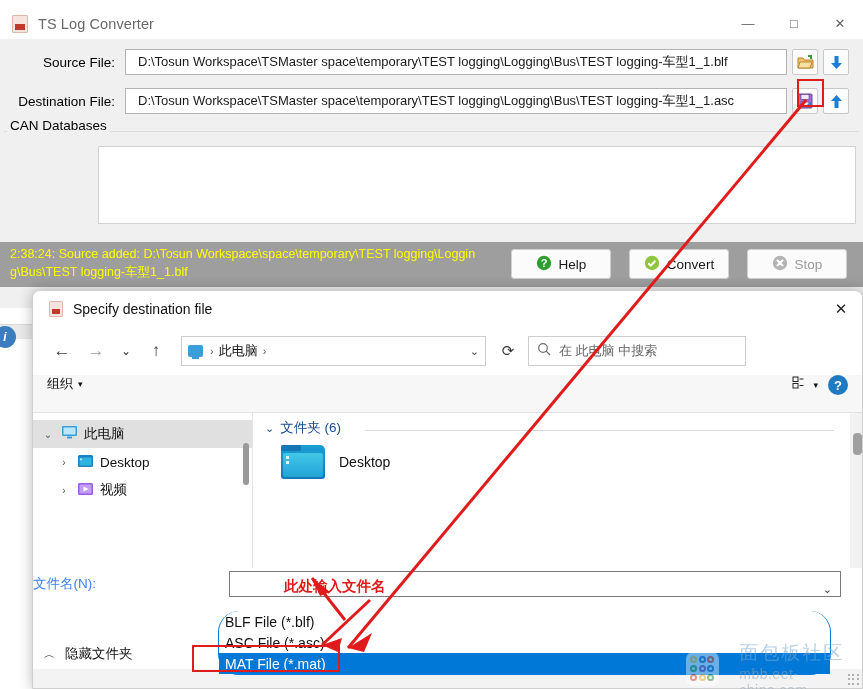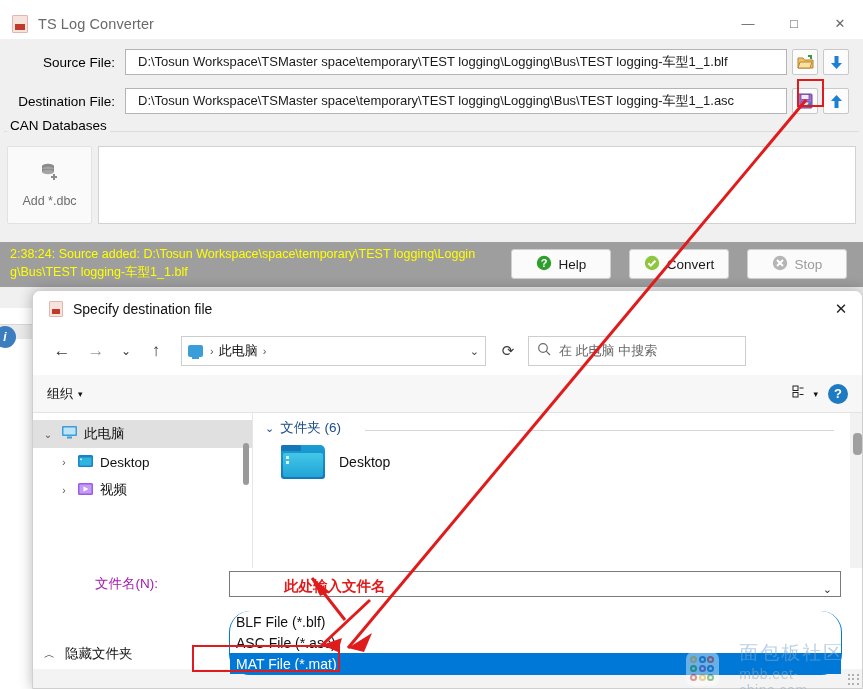--- a/index.html
+++ b/index.html
@@ -169,21 +169,21 @@
   #searchbox {
     width: 218px; height: 30px; border: 1px solid #cdcdcd; background: #fff;
     display: flex; align-items: center; padding: 0 8px; gap: 8px;
     margin-left: 6px; margin-right: 14px;
   }
   #search-placeholder { font-size: 13px; color: #666; }
 
   #dlg-toolbar {
     position: absolute; left: 0; top: 84px; width: 831px; height: 38px;
     background: #f7f7f7; border-bottom: 1px solid #e3e3e3;
-    display: flex; align-items: center;
+    display: flex; align-items: flex-start;
   }
   #organize-btn {
     margin-left: 14px; font-size: 13px; color: #111;
     display: flex; align-items: center; gap: 5px;
   }
   #view-btn {
     margin-left: auto; display: flex; align-items: center; gap: 6px;
     margin-right: 10px; color: #111;
   }
   #dlg-help-btn {
@@ -259,22 +259,22 @@
   }
 
   
   #filename-row, #filetype-row {
     position: absolute; left: 0; width: 831px; height: 30px;
     display: flex; align-items: center;
   }
   #filename-row { top: 278px; }
   #filetype-row { top: 308px; }
   .dlg-field-label {
-    width: 196px; text-align: center; padding-right: 9px;
-    font-size: 13.5px; color: #a21caf;
+    width: 196px; text-align: left; padding-right: 9px;
+    font-size: 13.5px; color: #3b82f6;
   }
   .dlg-combo {
     height: 26px; border: 1px solid #7a7a7a; background: #fff;
     display: flex; align-items: center; padding: 0 6px;
     font-size: 14px; color: #111; position: relative;
   }
   #filename-combo { width: 612px; align-items: flex-end; }
   #filetype-combo { width: 612px; background: #cce4f7; border-color: #0078d7; }
   #filename-value { color: #e01b1b; font-weight: bold; font-size: 14.5px; margin-left: 48px; }
   .combo-arrow {
@@ -376,33 +376,20 @@
         </div>
         <div class="icon-btn">
           <svg width="15" height="15" viewBox="0 0 15 15" aria-hidden="true">
             <path d="M5.5 14h4V7h3.5L7.5 1 2 7h3.5z" fill="#1b7fd4"></path>
           </svg>
         </div>
       </div>
 
       <div id="can-group-label">CAN Databases</div>
       <div id="can-group-line"></div>
-      <div id="add-dbc-btn">
-        <span>
-          <svg width="22" height="20" viewBox="0 0 22 20" aria-hidden="true">
-            <ellipse cx="9" cy="4" rx="6" ry="2.2" fill="#8b8b8b"></ellipse>
-            <rect x="3" y="4" width="12" height="3" fill="#8b8b8b"></rect>
-            <ellipse cx="9" cy="7" rx="6" ry="2.2" fill="#a4a4a4"></ellipse>
-            <rect x="3" y="7" width="12" height="3" fill="#8b8b8b"></rect>
-            <ellipse cx="9" cy="10" rx="6" ry="2.2" fill="#a4a4a4"></ellipse>
-            <path d="M15 12v6M12 15h6" stroke="#8b8b8b" stroke-width="2"></path>
-          </svg>
-        </span>
-        <span id="add-dbc-label">Add *.dbc</span>
-      </div>
       <div id="dbc-list"></div>
 
       <div id="log-area">
         <div id="log-text">2:38:24: Source added: D:\Tosun Workspace\space\temporary\TEST logging\Logging\Bus\TEST logging-车型1_1.blf</div>
 
         <div class="action-btn" style="left:511px;top:7px;width:100px;">
           <span>
             <svg width="16" height="16" viewBox="0 0 16 16" aria-hidden="true">
               <circle cx="8" cy="8" r="7.2" fill="#2f9e2f"></circle>
               <text x="8" y="12" font-size="11" font-weight="bold" fill="#fff" text-anchor="middle" font-family="Liberation Sans, sans-serif">?</text>
@@ -555,21 +542,21 @@
       <div class="dlg-combo" id="filename-combo">
         <span id="filename-value">此处输入文件名</span>
         <span class="combo-arrow">⌄</span>
       </div>
     </div>
 
 
     <div id="dlg-footer"></div>
   </div>
 
-  <div id="dropdown-list" style="left:229px;top:611px;width:613px;border-radius:21px;">
+  <div id="dropdown-list" style="left:218px;top:611px;width:613px;border-radius:21px;">
     <div class="dd-item">BLF File (*.blf)</div>
     <div class="dd-item">ASC File (*.asc)</div>
     <div class="dd-item selected">MAT File (*.mat)</div>
   </div>
 
   <div id="hide-folders">
     <span style="font-size:11px;">︿</span>
     <span>隐藏文件夹</span>
   </div>
 

